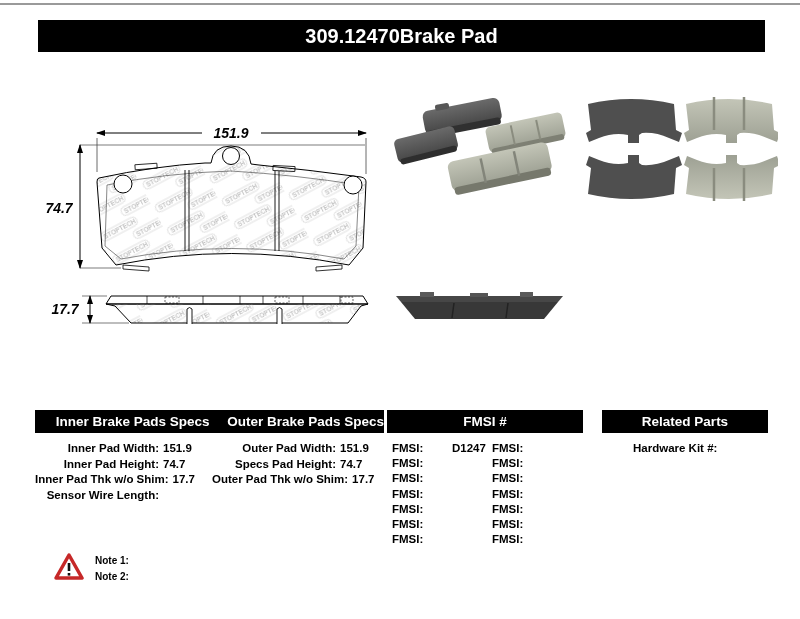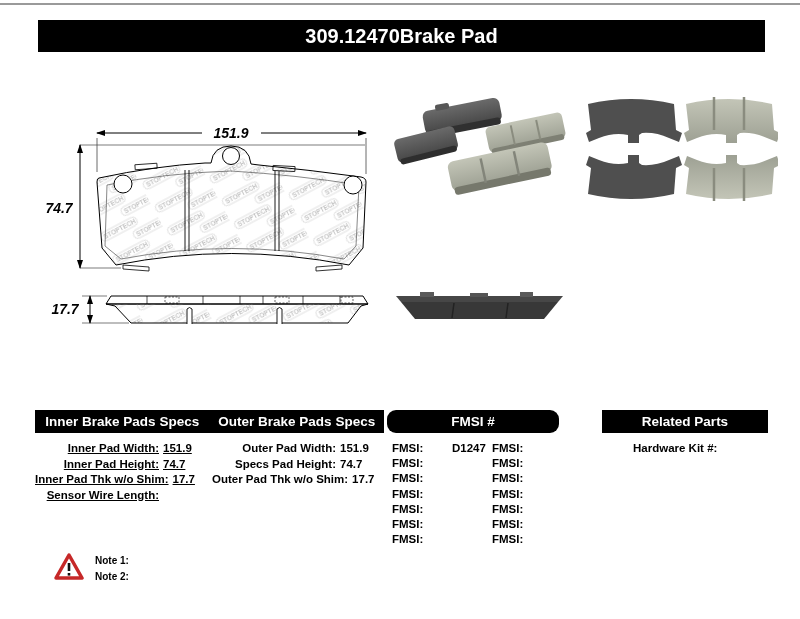--- a/index.html
+++ b/index.html
@@ -4,21 +4,21 @@
 <style>
   html,body{margin:0;padding:0;background:#fff;}
   body{font-family:"Liberation Sans", sans-serif;}
   #page{position:relative;width:800px;height:619px;background:#fff;overflow:hidden;}
   .topline{position:absolute;left:0;top:3px;width:800px;height:2px;background:#9a9a9a;}
   .hdrbar{position:absolute;left:38px;top:20px;width:727px;height:32px;background:#000;color:#fff;
           display:flex;align-items:center;justify-content:center;padding:0 14px;box-sizing:border-box;
           font-size:20px;font-weight:bold;}
   .secbar{position:absolute;top:410px;height:23px;background:#000;color:#fff;display:flex;align-items:center;
           font-size:13.5px;font-weight:bold;}
-  .secbar.split span{flex:1;text-align:center;}
+  .secbar.split span{flex:1;text-align:right;}
   .secbar.center{justify-content:center;}
   .speccol{position:absolute;font-size:11.5px;font-weight:bold;color:#000;}
   .specrow{display:flex;height:15.5px;line-height:15.5px;}
   .specrow .lbl{flex:1;text-align:right;white-space:nowrap;}
   .specrow .val{width:44px;text-align:left;margin-left:4px;white-space:nowrap;}
   .fmsirow{display:flex;height:15.2px;line-height:15.2px;}
   .fmsirow .lbl{width:36px;text-align:left;white-space:nowrap;}
   .fmsirow .val{flex:1;text-align:left;margin-left:24px;white-space:nowrap;}
   .relrow{height:15.5px;line-height:15.5px;padding-left:28px;}
   .notes{position:absolute;left:95px;top:553px;font-size:10px;font-weight:bold;}
@@ -165,28 +165,28 @@
     <rect x="128" y="6" width="13" height="5" fill="#5a5a5a"></rect>
     <path d="M 9,16 L 166,16 L 152,33 L 23,33 Z" fill="#383838"></path>
     <line x1="62" y1="17" x2="60" y2="32" stroke="#222" stroke-width="1.5"></line>
     <line x1="116" y1="17" x2="114" y2="32" stroke="#222" stroke-width="1.5"></line>
   </svg>
 
   <div class="secbar split" style="left:35px;width:349px;">
     <span>Inner Brake Pads Specs</span>
     <span>Outer Brake Pads Specs</span>
   </div>
-  <div class="secbar center" style="left:387px;width:172px;border-radius:9px;">
+  <div class="secbar center" style="left:387px;width:196px;">
     <span>FMSI #</span>
   </div>
   <div class="secbar center" style="left:602px;width:166px;">
     <span>Related Parts</span>
   </div>
 
-  <div class="speccol" style="left:35px;top:441px;width:172px;text-decoration:underline;">
+  <div class="speccol" style="left:35px;top:441px;width:172px;">
     <div class="specrow">
       <span class="lbl">Inner Pad Width:</span>
       <span class="val">151.9</span>
     </div>
     <div class="specrow">
       <span class="lbl">Inner Pad Height:</span>
       <span class="val">74.7</span>
     </div>
     <div class="specrow">
       <span class="lbl">Inner Pad Thk w/o Shim:</span>

